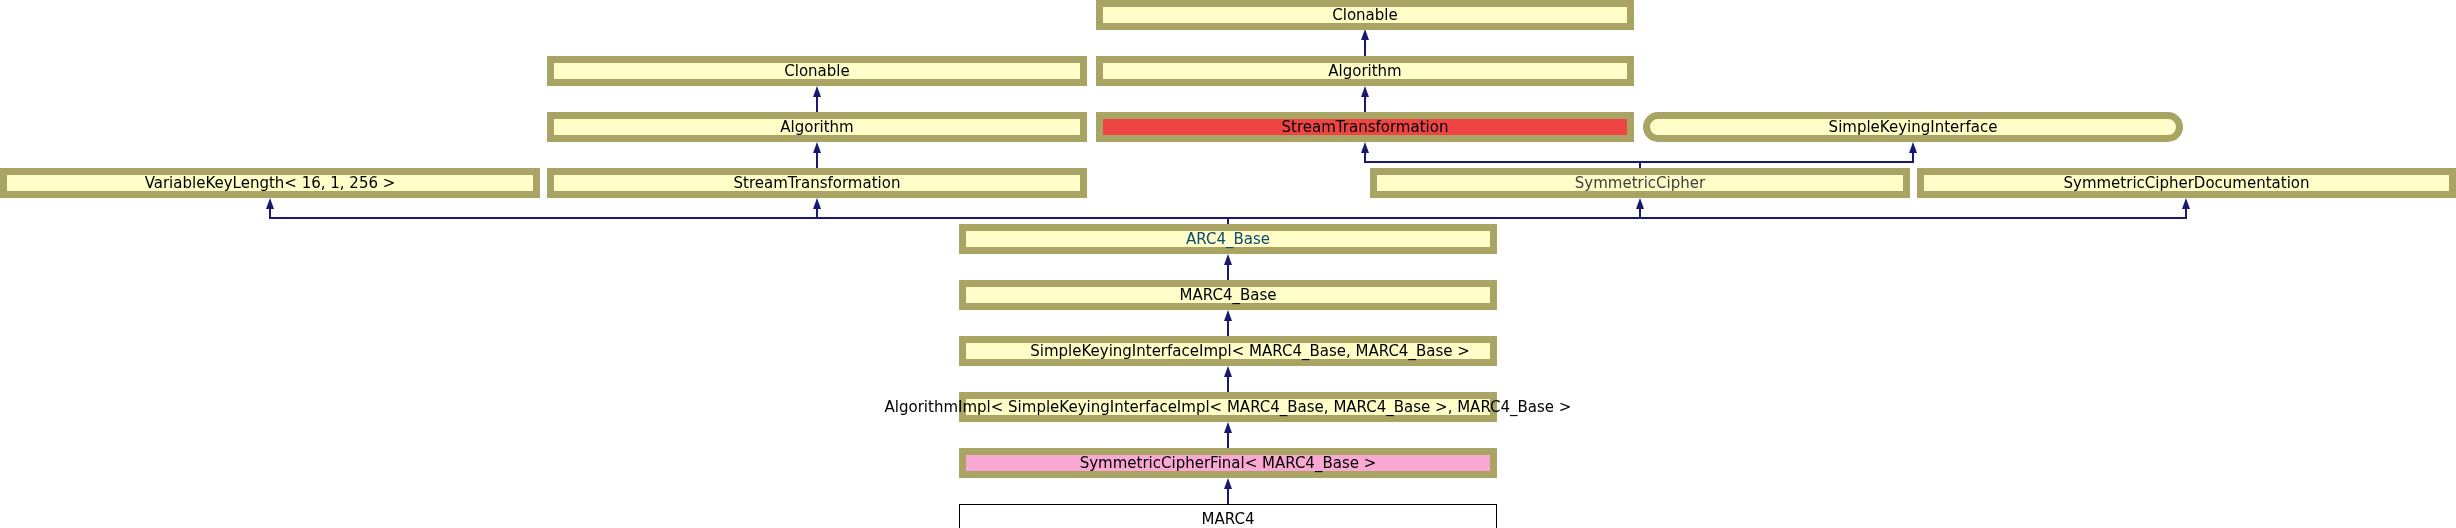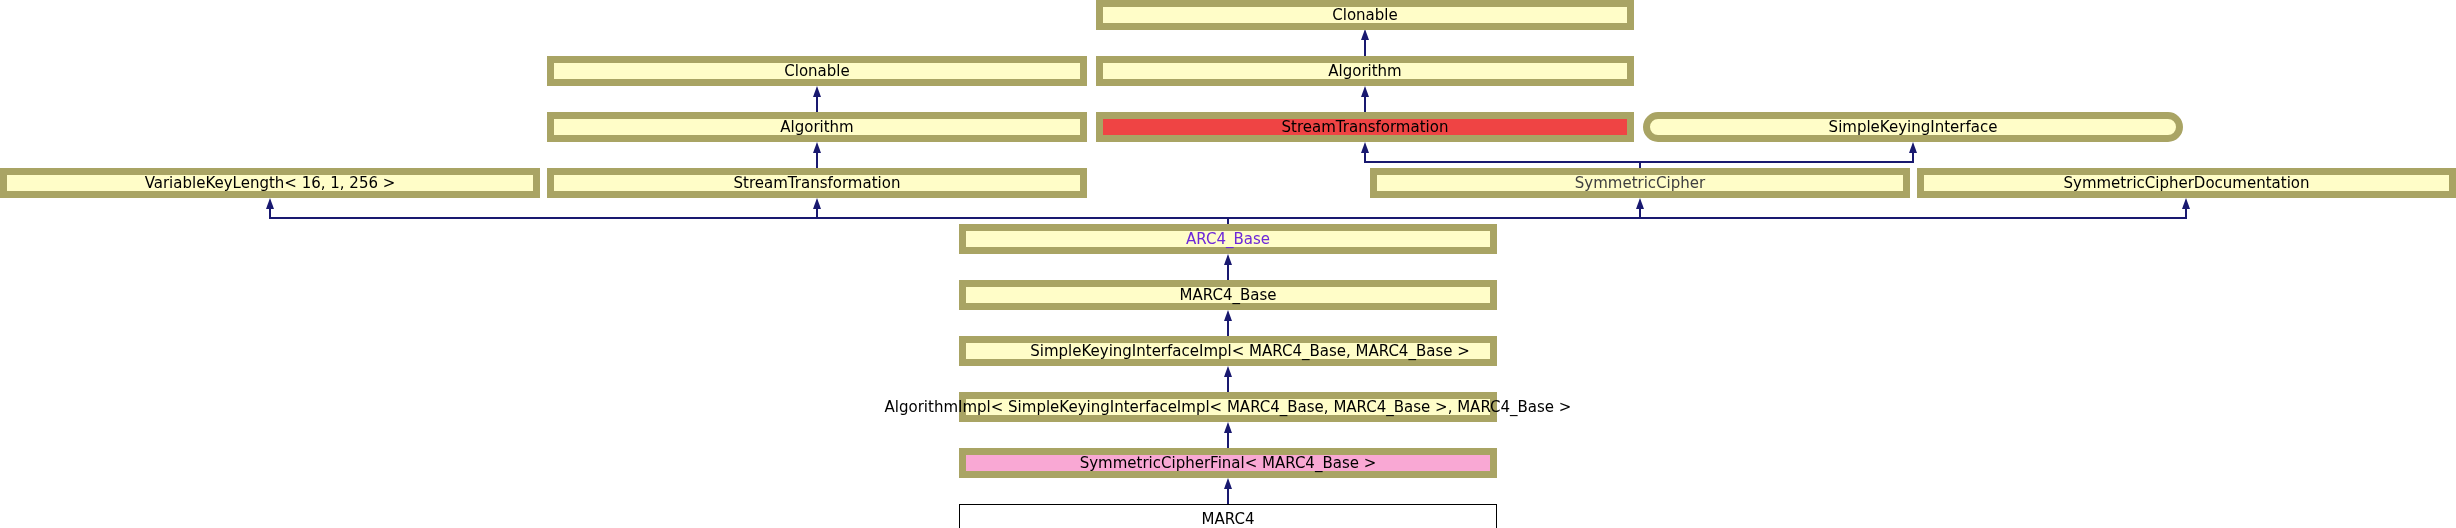--- a/index.html
+++ b/index.html
@@ -148,21 +148,21 @@
       </div>
       <div class="node" style="left: 547px; top: 168px; width: 540px; height: 30px; background: rgb(255, 253, 200); border-color: rgb(169, 164, 100); color: rgb(0, 0, 0);">
         <span>StreamTransformation</span>
       </div>
       <div class="node" style="left: 1370px; top: 168px; width: 540px; height: 30px; background: rgb(255, 253, 200); border-color: rgb(169, 164, 100); color: #404040;">
         <span>SymmetricCipher</span>
       </div>
       <div class="node" style="left: 1917px; top: 168px; width: 539px; height: 30px; background: rgb(255, 253, 200); border-color: rgb(169, 164, 100); color: rgb(0, 0, 0);">
         <span>SymmetricCipherDocumentation</span>
       </div>
-      <div class="node" style="left: 959px; top: 224px; width: 538px; height: 30px; background: rgb(255, 253, 200); border-color: rgb(169, 164, 100); color: #6d28d9;">
+      <div class="node" style="left: 959px; top: 224px; width: 538px; height: 30px; background: rgb(255, 253, 200); border-color: rgb(169, 164, 100); color: #0c4a6e;">
         <span>ARC4_Base</span>
       </div>
       <div class="node" style="left: 959px; top: 280px; width: 538px; height: 30px; background: rgb(255, 253, 200); border-color: rgb(169, 164, 100); color: rgb(0, 0, 0);">
         <span>MARC4_Base</span>
       </div>
       <div class="node" style="left: 959px; top: 336px; width: 538px; height: 30px; background: rgb(255, 253, 200); border-color: rgb(169, 164, 100); color: rgb(0, 0, 0); padding-left: 44px;">
         <span>SimpleKeyingInterfaceImpl&lt; MARC4_Base, MARC4_Base &gt;</span>
       </div>
       <div class="node" style="left: 959px; top: 392px; width: 538px; height: 30px; background: rgb(255, 253, 200); border-color: rgb(169, 164, 100); color: rgb(0, 0, 0);">
         <span>AlgorithmImpl&lt; SimpleKeyingInterfaceImpl&lt; MARC4_Base, MARC4_Base &gt;, MARC4_Base &gt;</span>

